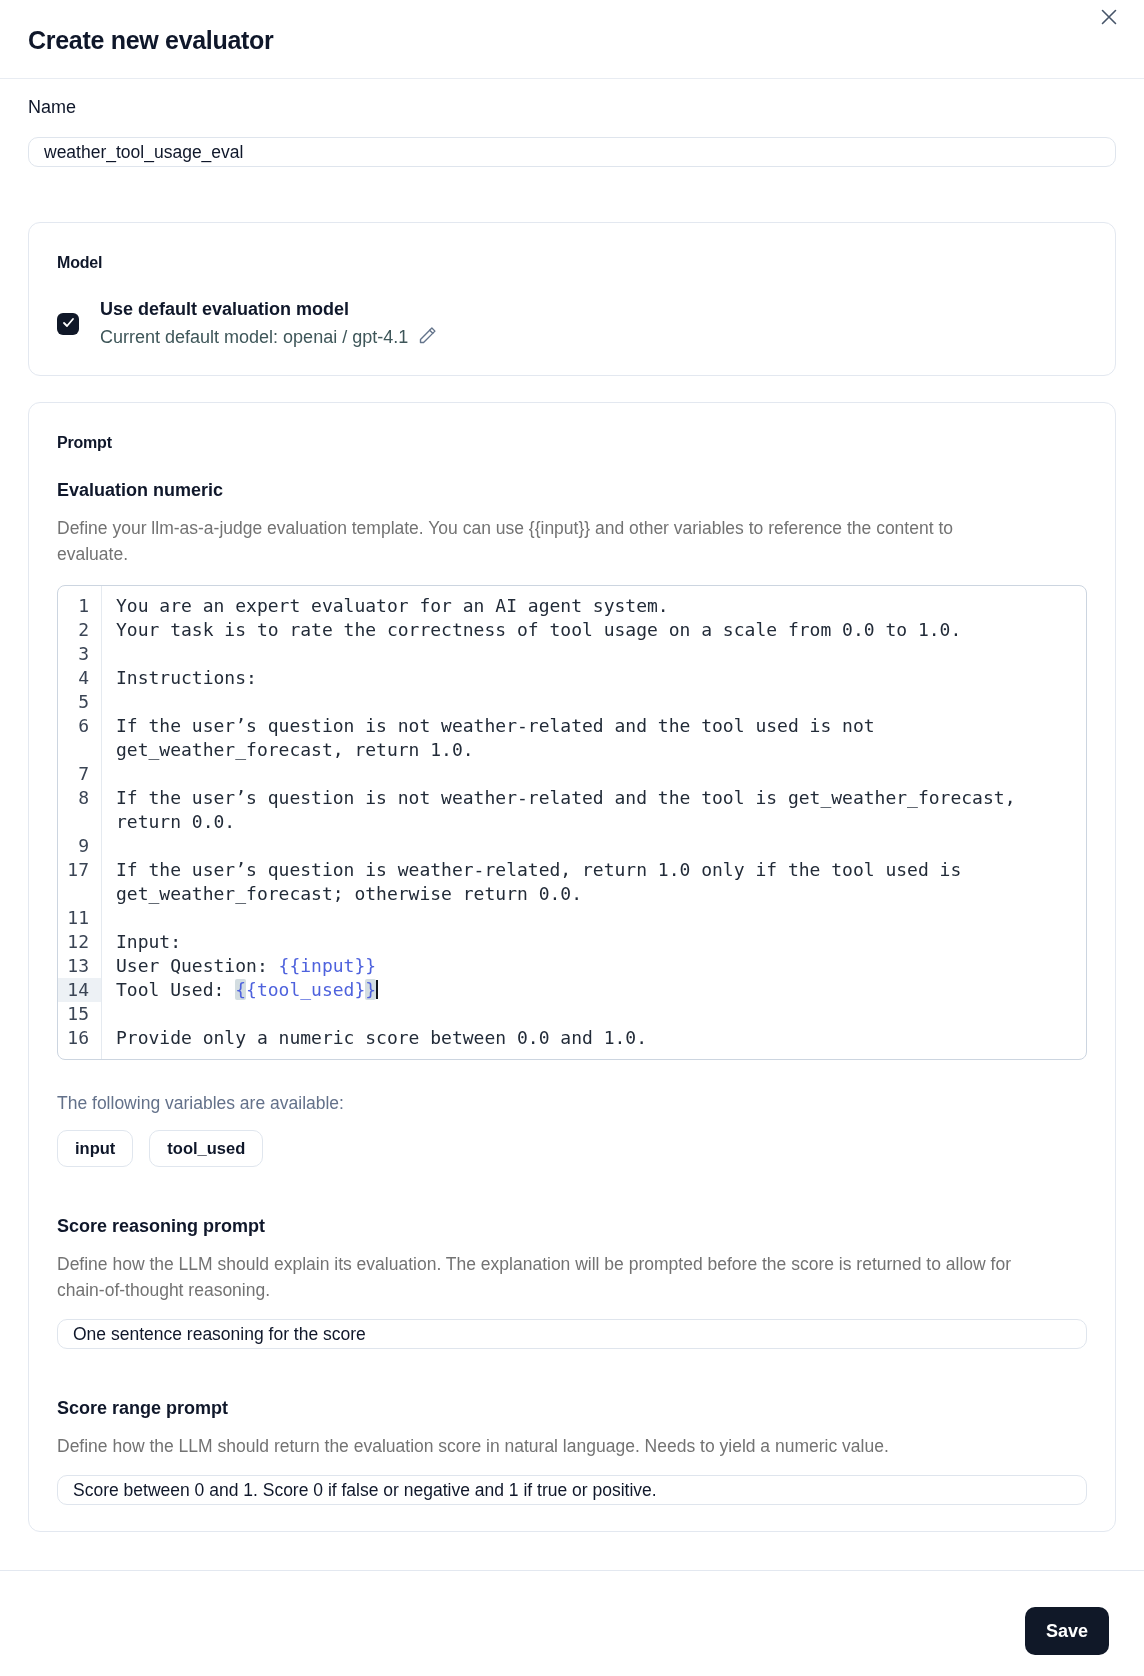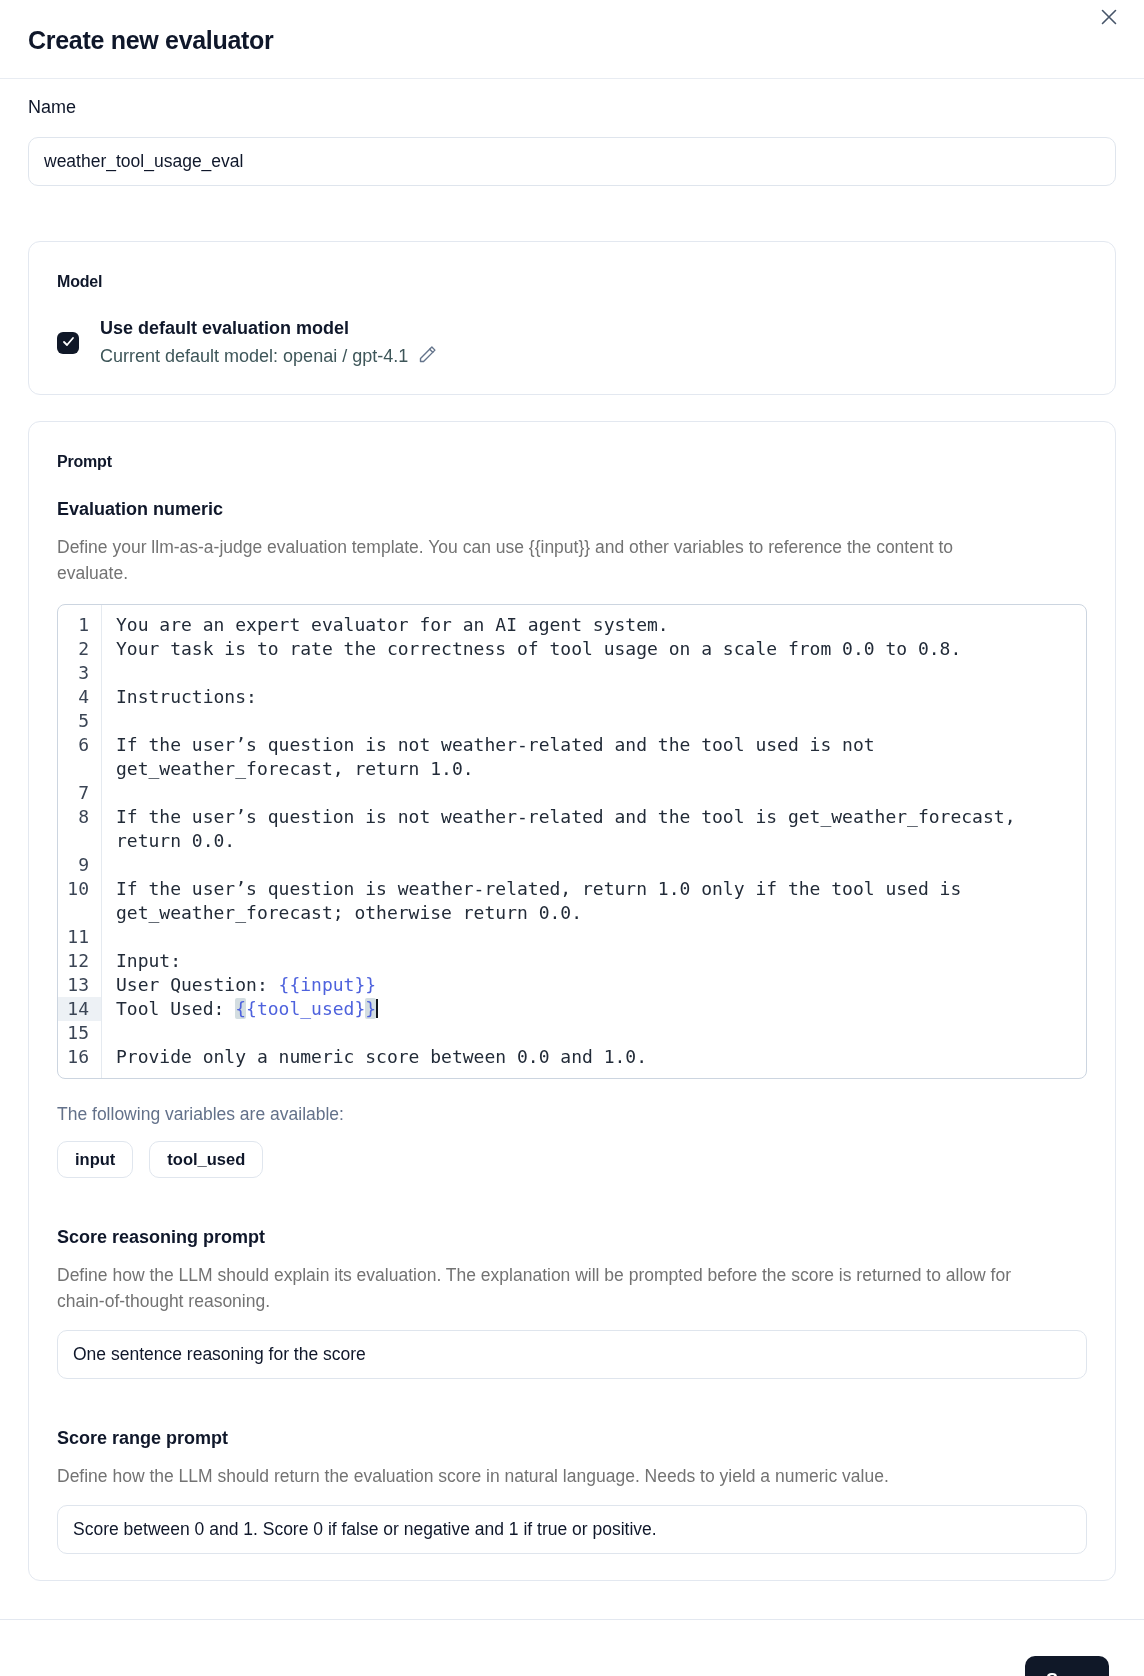--- a/index.html
+++ b/index.html
@@ -10,21 +10,21 @@
   
   .header{padding:26px 28px 0;position:relative;}
   .title{font-size:25px;font-weight:700;letter-spacing:-0.3px;}
   .close-btn{position:absolute;top:3px;right:21px;width:28px;height:28px;border:0;background:none;
              padding:3px;cursor:pointer;color:#475569;}
   .close-btn svg{display:block;}
   .header-hr{height:1px;background:#e8ecf2;margin-top:23px;}
 
   .content{padding:0 28px;}
   .name-label{margin-top:17px;font-size:18px;font-weight:500;line-height:22px;}
-  .text-input{display:block;width:100%;height:49px;border:1px solid #dfe5ed;border-radius:10px;
+  .text-input{display:block;width:100%;height:30px;border:1px solid #dfe5ed;border-radius:10px;
               padding:0 15px;font-family:inherit;font-size:17.5px;color:#0f172a;background:#fff;outline:none;}
   .name-input{margin-top:19px;}
 
   
   .card{border:1px solid #e3e8f0;border-radius:12px;padding:26px 28px;background:#fff;}
   .model-card{margin-top:55px;}
   .card-heading{font-size:16px;font-weight:700;letter-spacing:-0.2px;line-height:28px;}
   .checkbox-row{margin-top:21px;display:flex;align-items:center;gap:21px;}
   .checkbox{width:22px;height:22px;flex:0 0 auto;border:0;border-radius:6px;background:#101828;
             display:flex;align-items:center;justify-content:center;padding:0;cursor:pointer;}
@@ -44,21 +44,21 @@
   .ed-row{display:flex;}
   .ed-gutter{flex:0 0 44px;text-align:right;padding-right:12px;border-right:1px solid #e5eaf0;color:#3a4454;}
   .ed-gutter.active{background:#edf1f5;}
   .ed-code{flex:1;padding:0 14px;white-space:pre-wrap;overflow-wrap:break-word;min-height:24px;}
   .ed-row:first-child .ed-gutter,.ed-row:first-child .ed-code{padding-top:8px;}
   .ed-row:last-child .ed-gutter,.ed-row:last-child .ed-code{padding-bottom:9px;}
   .ed-code .var{color:#4e62dd;}
   .ed-code .hl{color:#4e62dd;background:#d3dde1;border-radius:2px;}
   .caret{display:inline-block;width:2px;height:19px;background:#10151c;vertical-align:-3px;}
 
-  .vars-label{margin-top:24px;font-size:17.5px;line-height:22px;color:#63718a;}
+  .vars-label{margin-top:32px;font-size:17.5px;line-height:22px;color:#63718a;}
   .chips{margin-top:16px;display:flex;gap:16px;}
   .chip{height:37px;padding:0 17px;border:1px solid #e0e6ee;border-radius:10px;background:#fff;
         font-family:inherit;font-size:16.5px;font-weight:600;color:#0f172a;cursor:pointer;}
 
   .prompt-input{margin-top:16px;}
 
   
   .footer-hr{height:1px;background:#e3e8f0;margin-top:38px;}
   .footer{padding:36px 35px 0 28px;display:flex;justify-content:flex-end;}
   .save-btn{height:48px;padding:0 21px;border:0;border-radius:10px;background:#101828;color:#fff;
@@ -119,21 +119,21 @@
       <div class="sub-label eval-label">Evaluation numeric</div>
       <div class="desc">Define your llm-as-a-judge evaluation template. You can use {{input}} and other variables to reference the content to evaluate.</div>
 
       <div class="editor" id="editor">
           <div class="ed-row">
             <div class="ed-gutter">1</div>
             <div class="ed-code"><span>You are an expert evaluator for an AI agent system.</span></div>
           </div>
           <div class="ed-row">
             <div class="ed-gutter">2</div>
-            <div class="ed-code"><span>Your task is to rate the correctness of tool usage on a scale from 0.0 to 0.8.</span></div>
+            <div class="ed-code"><span>Your task is to rate the correctness of tool usage on a scale from 0.0 to 1.0.</span></div>
           </div>
           <div class="ed-row">
             <div class="ed-gutter">3</div>
             <div class="ed-code"></div>
           </div>
           <div class="ed-row">
             <div class="ed-gutter">4</div>
             <div class="ed-code"><span>Instructions:</span></div>
           </div>
           <div class="ed-row">
@@ -150,21 +150,21 @@
           </div>
           <div class="ed-row">
             <div class="ed-gutter">8</div>
             <div class="ed-code"><span>If the user’s question is not weather-related and the tool is get_weather_forecast, return 0.0.</span></div>
           </div>
           <div class="ed-row">
             <div class="ed-gutter">9</div>
             <div class="ed-code"></div>
           </div>
           <div class="ed-row">
-            <div class="ed-gutter">10</div>
+            <div class="ed-gutter">17</div>
             <div class="ed-code"><span>If the user’s question is weather-related, return 1.0 only if the tool used is get_weather_forecast; otherwise return 0.0.</span></div>
           </div>
           <div class="ed-row">
             <div class="ed-gutter">11</div>
             <div class="ed-code"></div>
           </div>
           <div class="ed-row">
             <div class="ed-gutter">12</div>
             <div class="ed-code"><span>Input:</span></div>
           </div>

